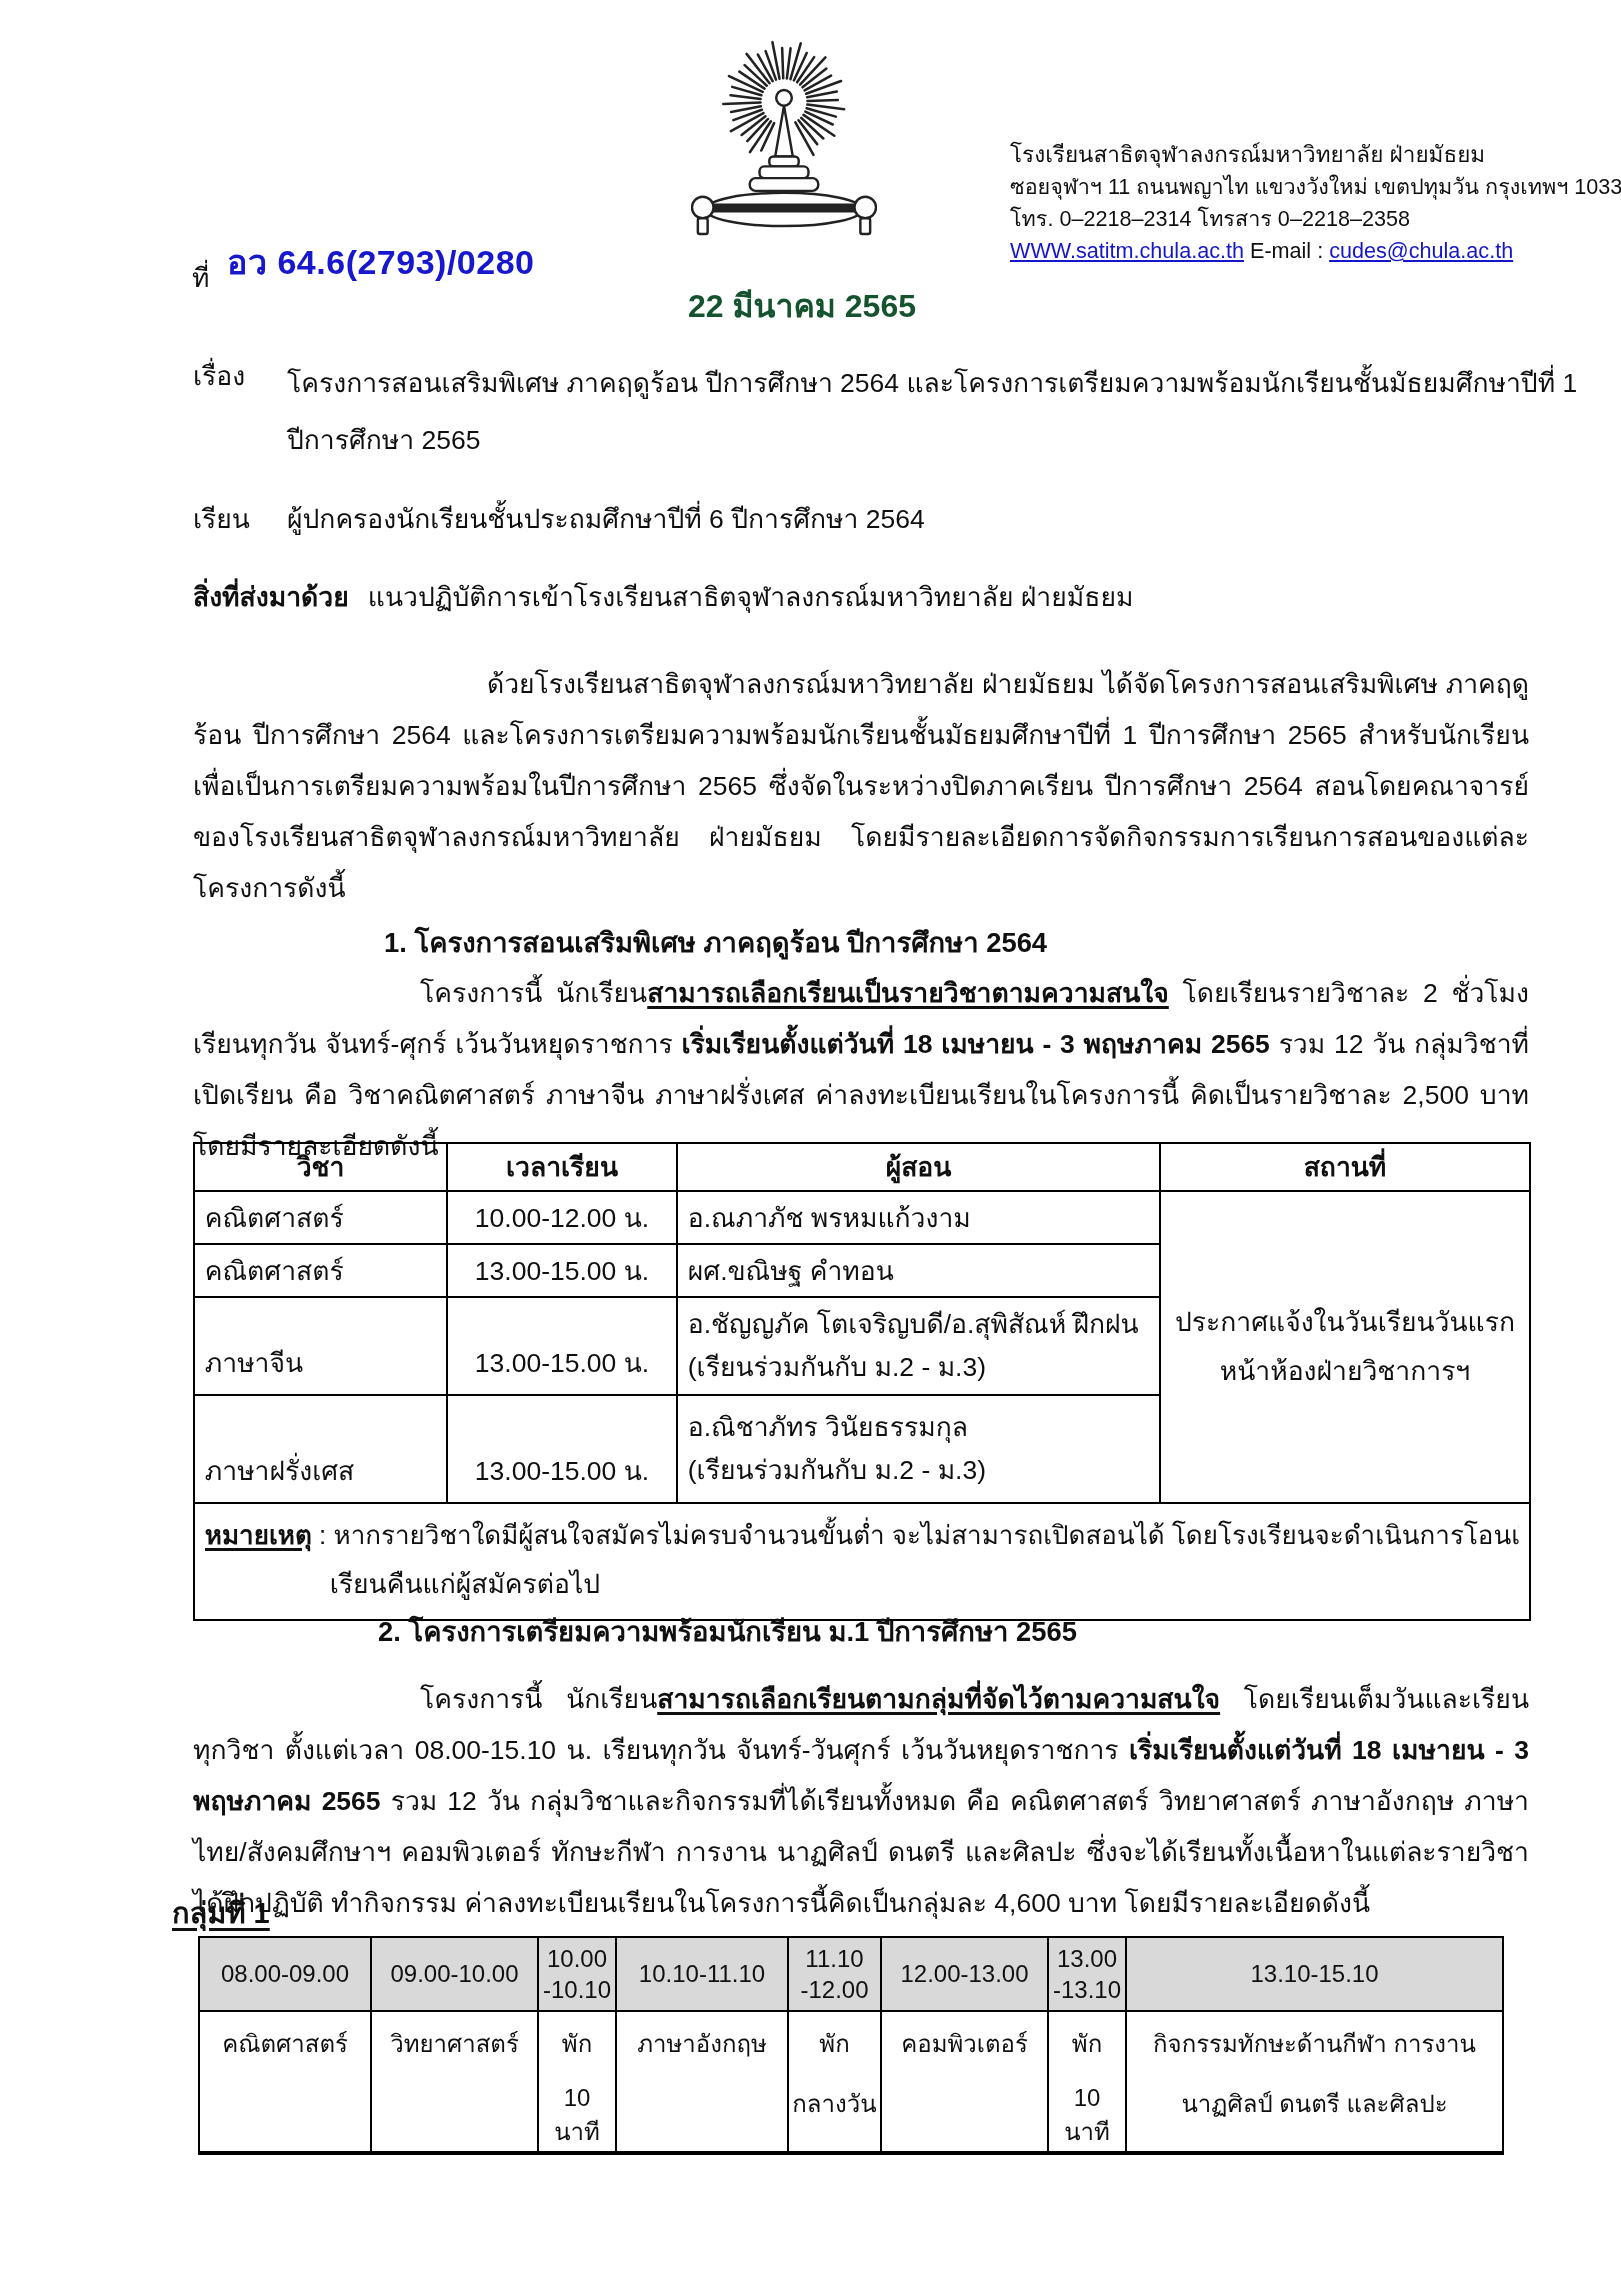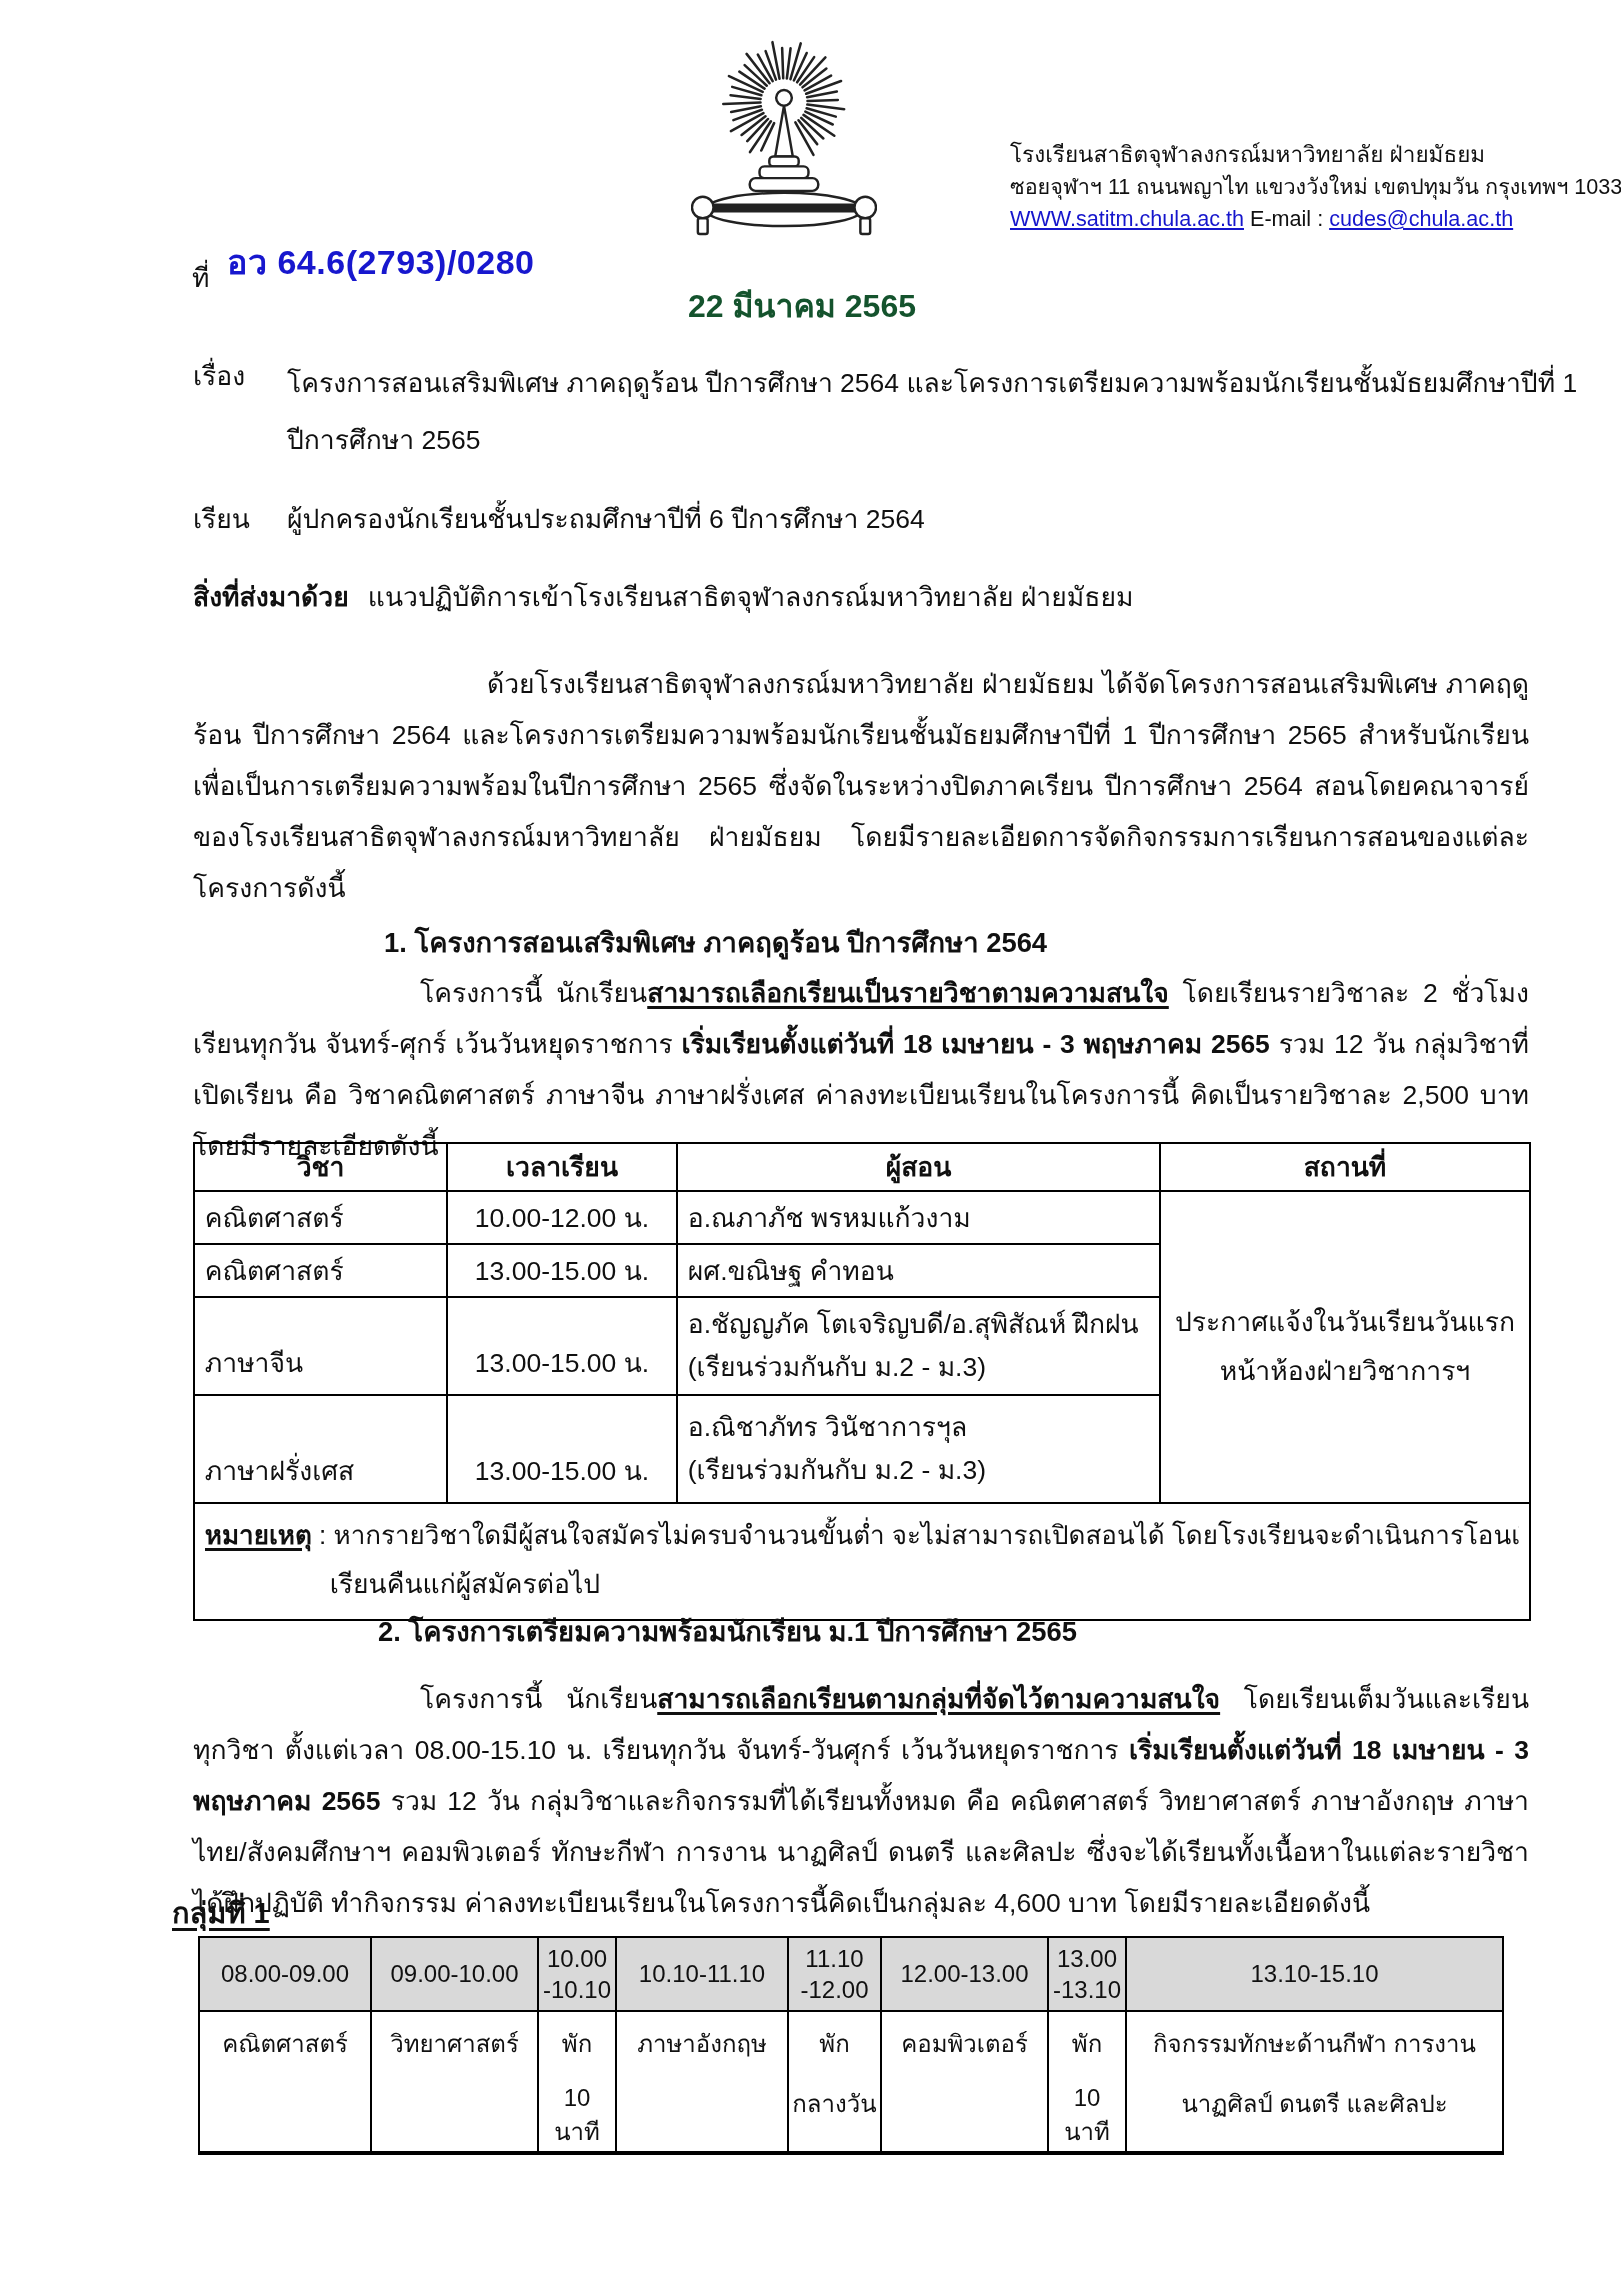--- a/index.html
+++ b/index.html
@@ -120,20 +120,21 @@
     <rect x="18" y="170" width="154" height="9" rx="4" fill="#222"></rect>
     <circle cx="12" cy="174" r="11" fill="#ffffff" stroke="#222" stroke-width="2.5"></circle>
     <circle cx="178" cy="174" r="11" fill="#ffffff" stroke="#222" stroke-width="2.5"></circle>
     <rect x="7" y="185" width="10" height="16" rx="2" fill="#ffffff" stroke="#222" stroke-width="2.5"></rect>
     <rect x="173" y="185" width="10" height="16" rx="2" fill="#ffffff" stroke="#222" stroke-width="2.5"></rect>
   </svg>
 
   <div class="abs addr">
     <div class="school-name">โรงเรียนสาธิตจุฬาลงกรณ์มหาวิทยาลัย ฝ่ายมัธยม</div>
     <div>ซอยจุฬาฯ 11 ถนนพญาไท แขวงวังใหม่ เขตปทุมวัน กรุงเทพฯ 10330</div>
+    <div>โทร. 0–2218–2314 โทรสาร 0–2218–2358</div>
     <div>
       <span class="lnk">WWW.satitm.chula.ac.th</span>
       <span>E-mail :</span>
       <span class="lnk">cudes@chula.ac.th</span>
     </div>
   </div>
 
   <div class="abs date-line">22 มีนาคม 2565</div>
 
   <div class="abs field subject fs">
@@ -197,21 +198,21 @@
           <div>อ.ชัญญภัค โตเจริญบดี/อ.สุพิสัณห์ ฝึกฝน</div>
           <div>(เรียนร่วมกันกับ ม.2 - ม.3)</div>
         </div>
       </td>
     </tr>
     <tr class="r4">
       <td class="vb">ภาษาฝรั่งเศส</td>
       <td class="c-time vb">13.00-15.00 น.</td>
       <td>
         <div class="teacher2">
-          <div>อ.ณิชาภัทร วินัชาการฯุล</div>
+          <div>อ.ณิชาภัทร วินัยธรรมกุล</div>
           <div>(เรียนร่วมกันกับ ม.2 - ม.3)</div>
         </div>
       </td>
     </tr>
     <tr>
       <td class="c-note" colspan="4">
         <div class="note-l1">
           <span class="note-lbl">หมายเหตุ</span>
           <span>: หากรายวิชาใดมีผู้สนใจสมัครไม่ครบจำนวนขั้นต่ำ จะไม่สามารถเปิดสอนได้ โดยโรงเรียนจะดำเนินการโอนเงินค่าลงทะเบียน</span>
         </div>

